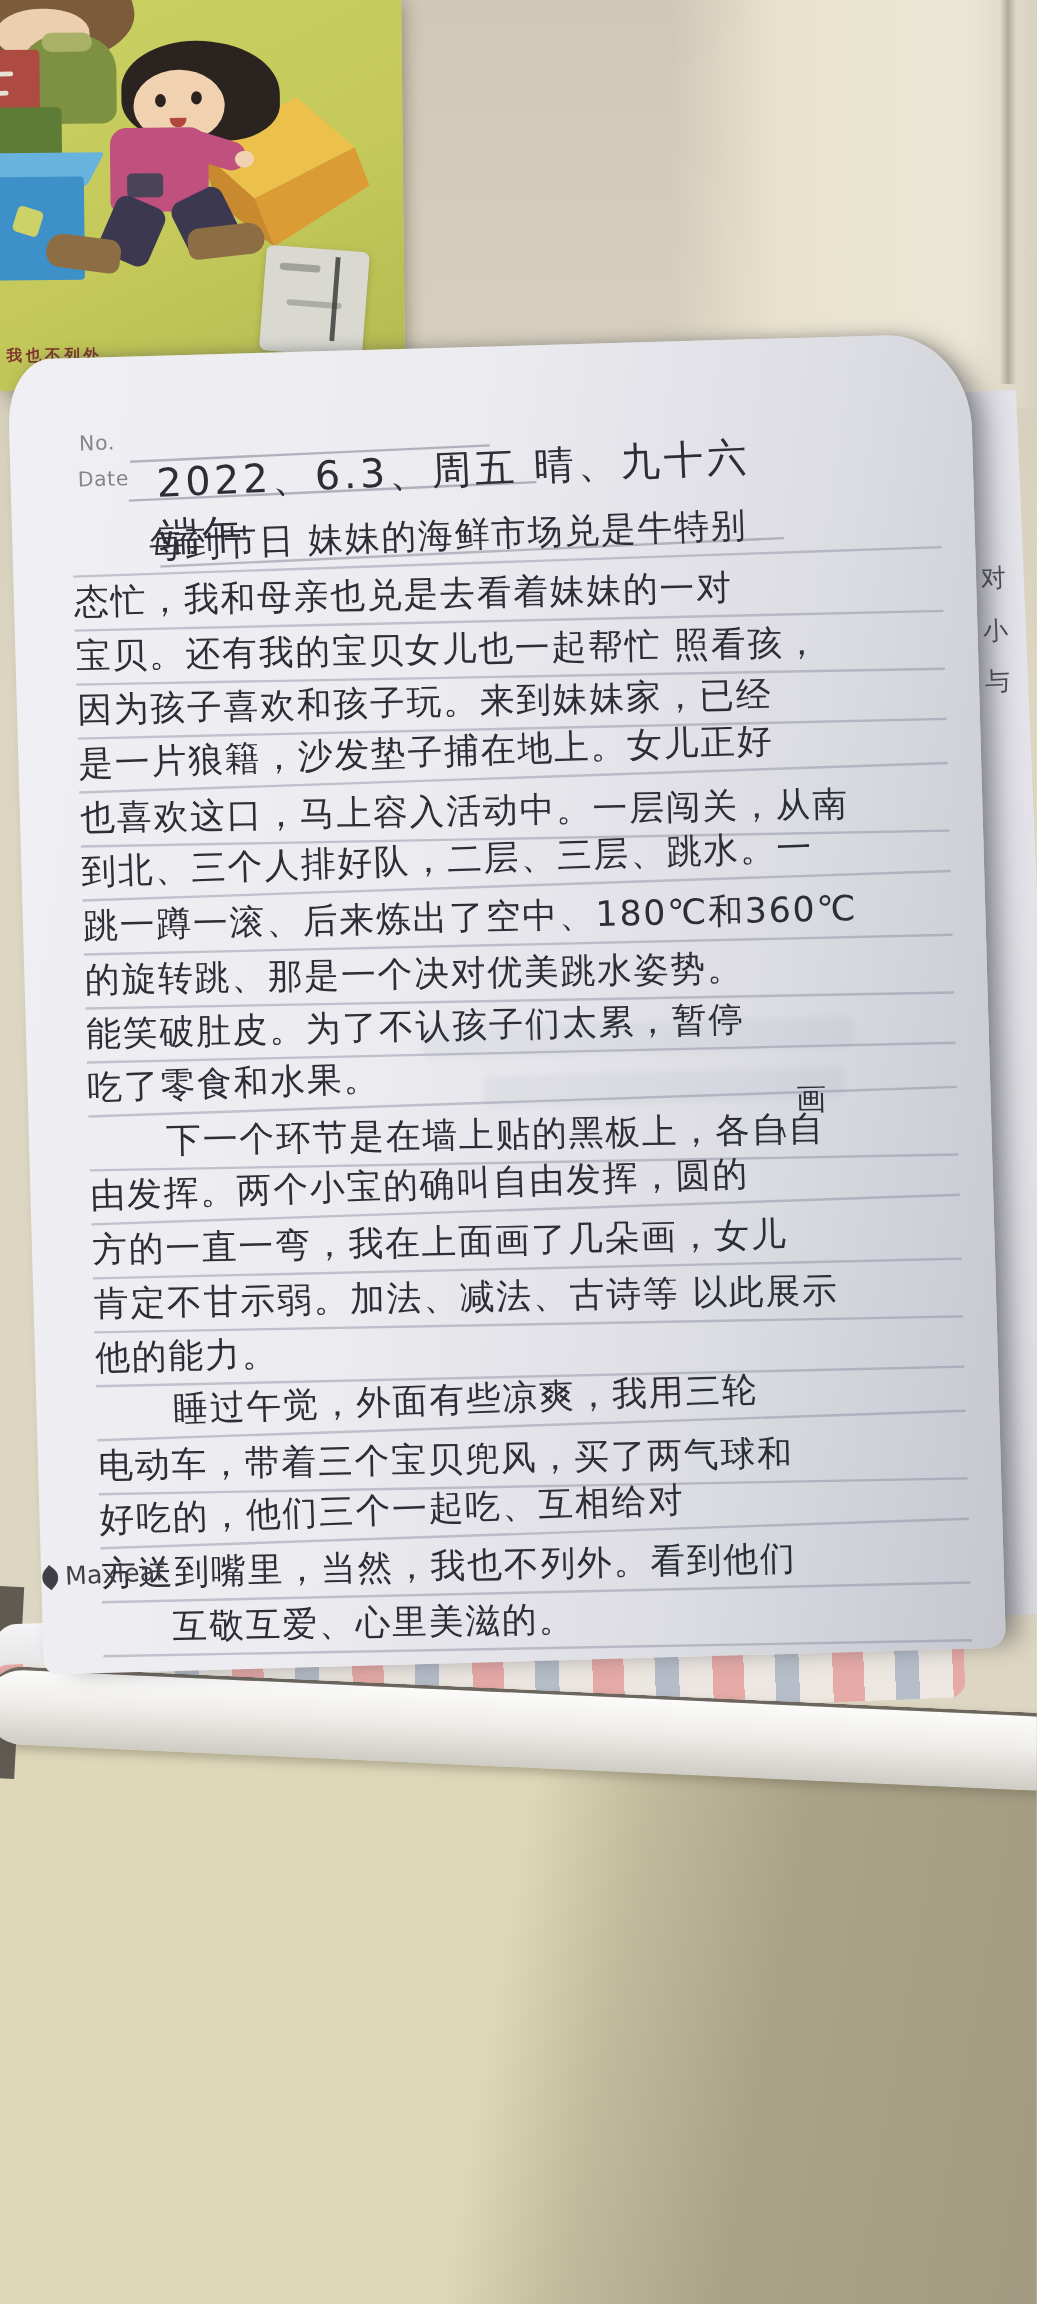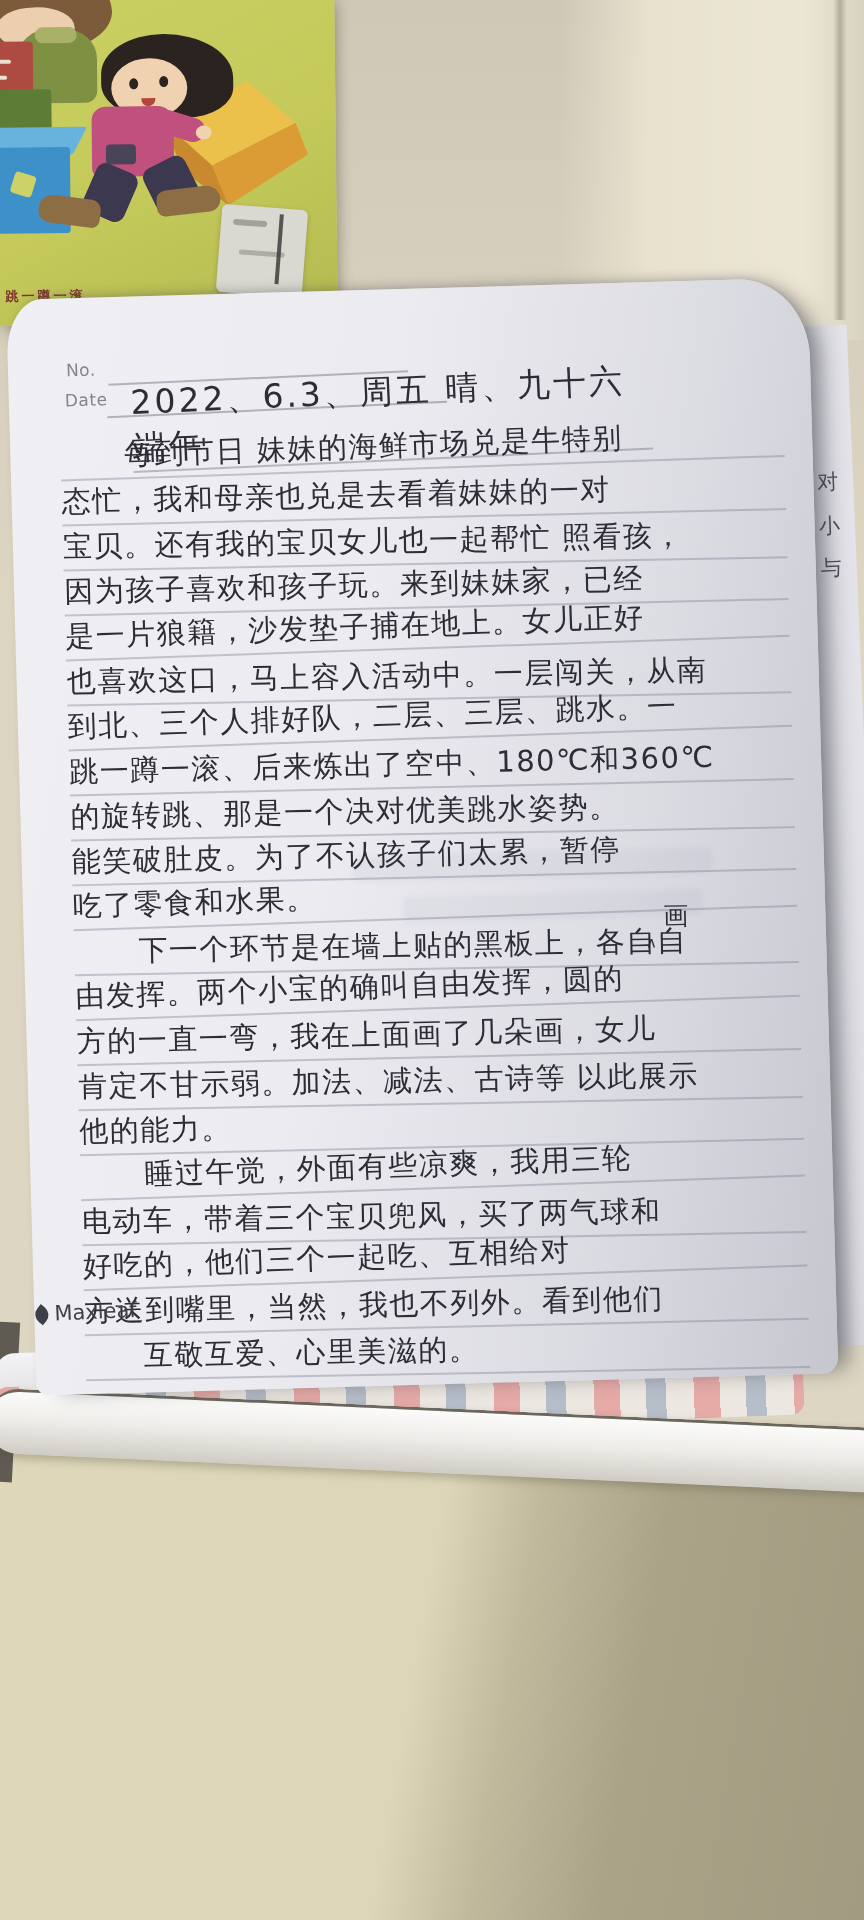--- a/index.html
+++ b/index.html
@@ -152,21 +152,21 @@
     <div class="abs k1-pocket"></div>
     <div class="abs k1-legL"></div>
     <div class="abs k1-legR"></div>
     <div class="abs shoeL"></div>
     <div class="abs shoeR"></div>
     <div class="abs sticker">
       <div class="m1"></div>
       <div class="m2"></div>
       <div class="m3"></div>
     </div>
-    <div class="abs publisher">跳一蹲一滚</div>
+    <div class="abs publisher">我也不列外</div>
   </div>
 
   <div id="sheet" class="abs">
     <div id="no-label" class="abs hdr-label">No.</div>
     <div id="date-label" class="abs hdr-label">Date</div>
     <div id="rule1" class="abs hdr-rule"></div>
     <div id="rule2" class="abs hdr-rule"></div>
     <div id="date-row" class="abs">2022、6.3、周五 晴、九十六 端午</div>
 
     <div id="bleed1" class="abs bleed"></div>

